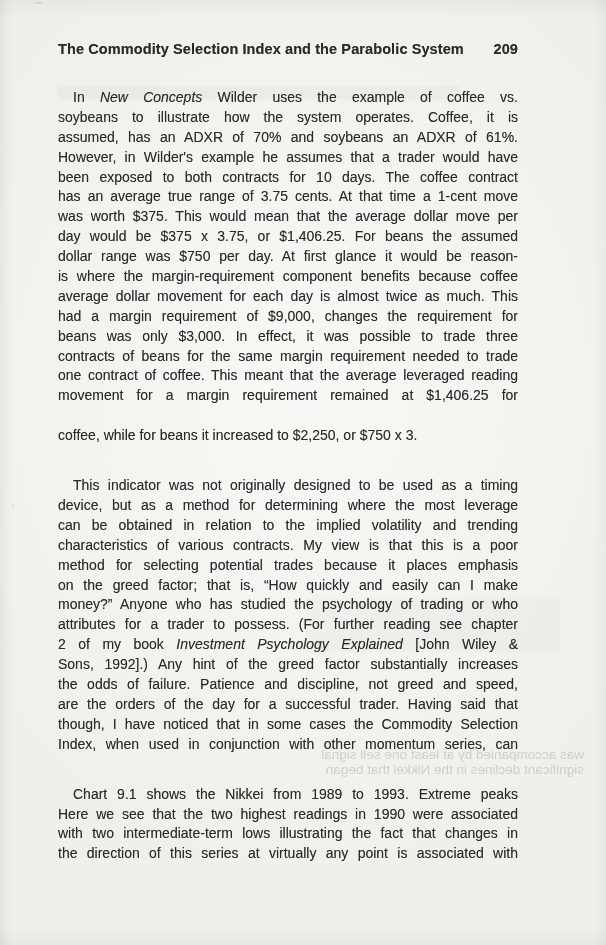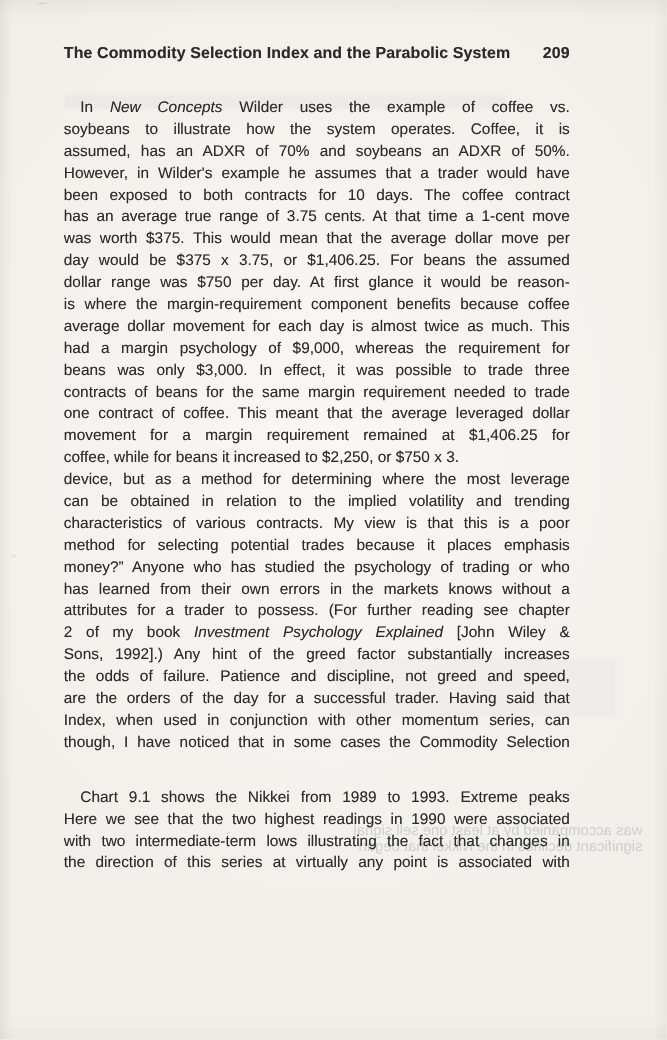--- a/index.html
+++ b/index.html
@@ -43,21 +43,21 @@
   }
   .line {
     height: 19.9px;
     line-height: 19.9px;
     text-align: justify;
     text-align-last: justify;
     text-justify: inter-word;
     overflow: hidden;
   }
   .line.first { text-indent: 15px; margin-top: 30px; }
-  .line.lastleft { text-align-last: left; }
+  .line.lastleft { text-align-last: left; margin-top: 20px; }
   .italic { font-style: italic; }
 
   
   .ghost-wrap {
     position: absolute;
     left: 300px;
     top: 748px;
     width: 284px;
     transform: scaleX(-1);
     color: #aeb3b8;
@@ -107,50 +107,51 @@
 
   <div class="content">
     <div class="header-row">
       <span>The Commodity Selection Index and the Parabolic System</span>
       <span>209</span>
     </div>
     <div class="body-text">
         <div class="paragraph">
           <div class="line first"><span>In </span><span class="italic">New Concepts</span><span> Wilder uses the example of coffee vs.</span></div>
           <div class="line"><span>soybeans to illustrate how the system operates. Coffee, it is</span></div>
-          <div class="line"><span>assumed, has an ADXR of 70% and soybeans an ADXR of 50%.</span></div>
+          <div class="line"><span>assumed, has an ADXR of 70% and soybeans an ADXR of 61%.</span></div>
           <div class="line"><span>However, in Wilder's example he assumes that a trader would have</span></div>
           <div class="line"><span>been exposed to both contracts for 10 days. The coffee contract</span></div>
           <div class="line"><span>has an average true range of 3.75 cents. At that time a 1-cent move</span></div>
           <div class="line"><span>was worth $375. This would mean that the average dollar move per</span></div>
           <div class="line"><span>day would be $375 x 3.75, or $1,406.25. For beans the assumed</span></div>
           <div class="line"><span>dollar range was $750 per day. At first glance it would be reason-</span></div>
           <div class="line"><span>is where the margin-requirement component benefits because coffee</span></div>
           <div class="line"><span>average dollar movement for each day is almost twice as much. This</span></div>
-          <div class="line"><span>had a margin psychology of $9,000, whereas the requirement for</span></div>
+          <div class="line"><span>had a margin requirement of $9,000, changes the requirement for</span></div>
           <div class="line"><span>beans was only $3,000. In effect, it was possible to trade three</span></div>
           <div class="line"><span>contracts of beans for the same margin requirement needed to trade</span></div>
-          <div class="line"><span>one contract of coffee. This meant that the average leveraged dollar</span></div>
+          <div class="line"><span>one contract of coffee. This meant that the average leveraged reading</span></div>
           <div class="line"><span>movement for a margin requirement remained at $1,406.25 for</span></div>
           <div class="line lastleft"><span>coffee, while for beans it increased to $2,250, or $750 x 3.</span></div>
         </div>
         <div class="paragraph">
+          <div class="line first"><span>This indicator was not originally designed to be used as a timing</span></div>
           <div class="line"><span>device, but as a method for determining where the most leverage</span></div>
           <div class="line"><span>can be obtained in relation to the implied volatility and trending</span></div>
           <div class="line"><span>characteristics of various contracts. My view is that this is a poor</span></div>
           <div class="line"><span>method for selecting potential trades because it places emphasis</span></div>
+          <div class="line"><span>on the greed factor; that is, “How quickly and easily can I make</span></div>
           <div class="line"><span>money?” Anyone who has studied the psychology of trading or who</span></div>
-          <div class="line"><span>has learned from their own errors in the markets knows without a</span></div>
           <div class="line"><span>attributes for a trader to possess. (For further reading see chapter</span></div>
           <div class="line"><span>2 of my book </span><span class="italic">Investment Psychology Explained</span><span> [John Wiley &amp;</span></div>
           <div class="line"><span>Sons, 1992].) Any hint of the greed factor substantially increases</span></div>
           <div class="line"><span>the odds of failure. Patience and discipline, not greed and speed,</span></div>
           <div class="line"><span>are the orders of the day for a successful trader. Having said that</span></div>
+          <div class="line"><span>though, I have noticed that in some cases the Commodity Selection</span></div>
           <div class="line"><span>Index, when used in conjunction with other momentum series, can</span></div>
-          <div class="line"><span>though, I have noticed that in some cases the Commodity Selection</span></div>
         </div>
         <div class="paragraph">
           <div class="line first"><span>Chart 9.1 shows the Nikkei from 1989 to 1993. Extreme peaks</span></div>
           <div class="line"><span>Here we see that the two highest readings in 1990 were associated</span></div>
           <div class="line"><span>with two intermediate-term lows illustrating the fact that changes in</span></div>
           <div class="line"><span>the direction of this series at virtually any point is associated with</span></div>
         </div>
       </div>
   </div>
 

